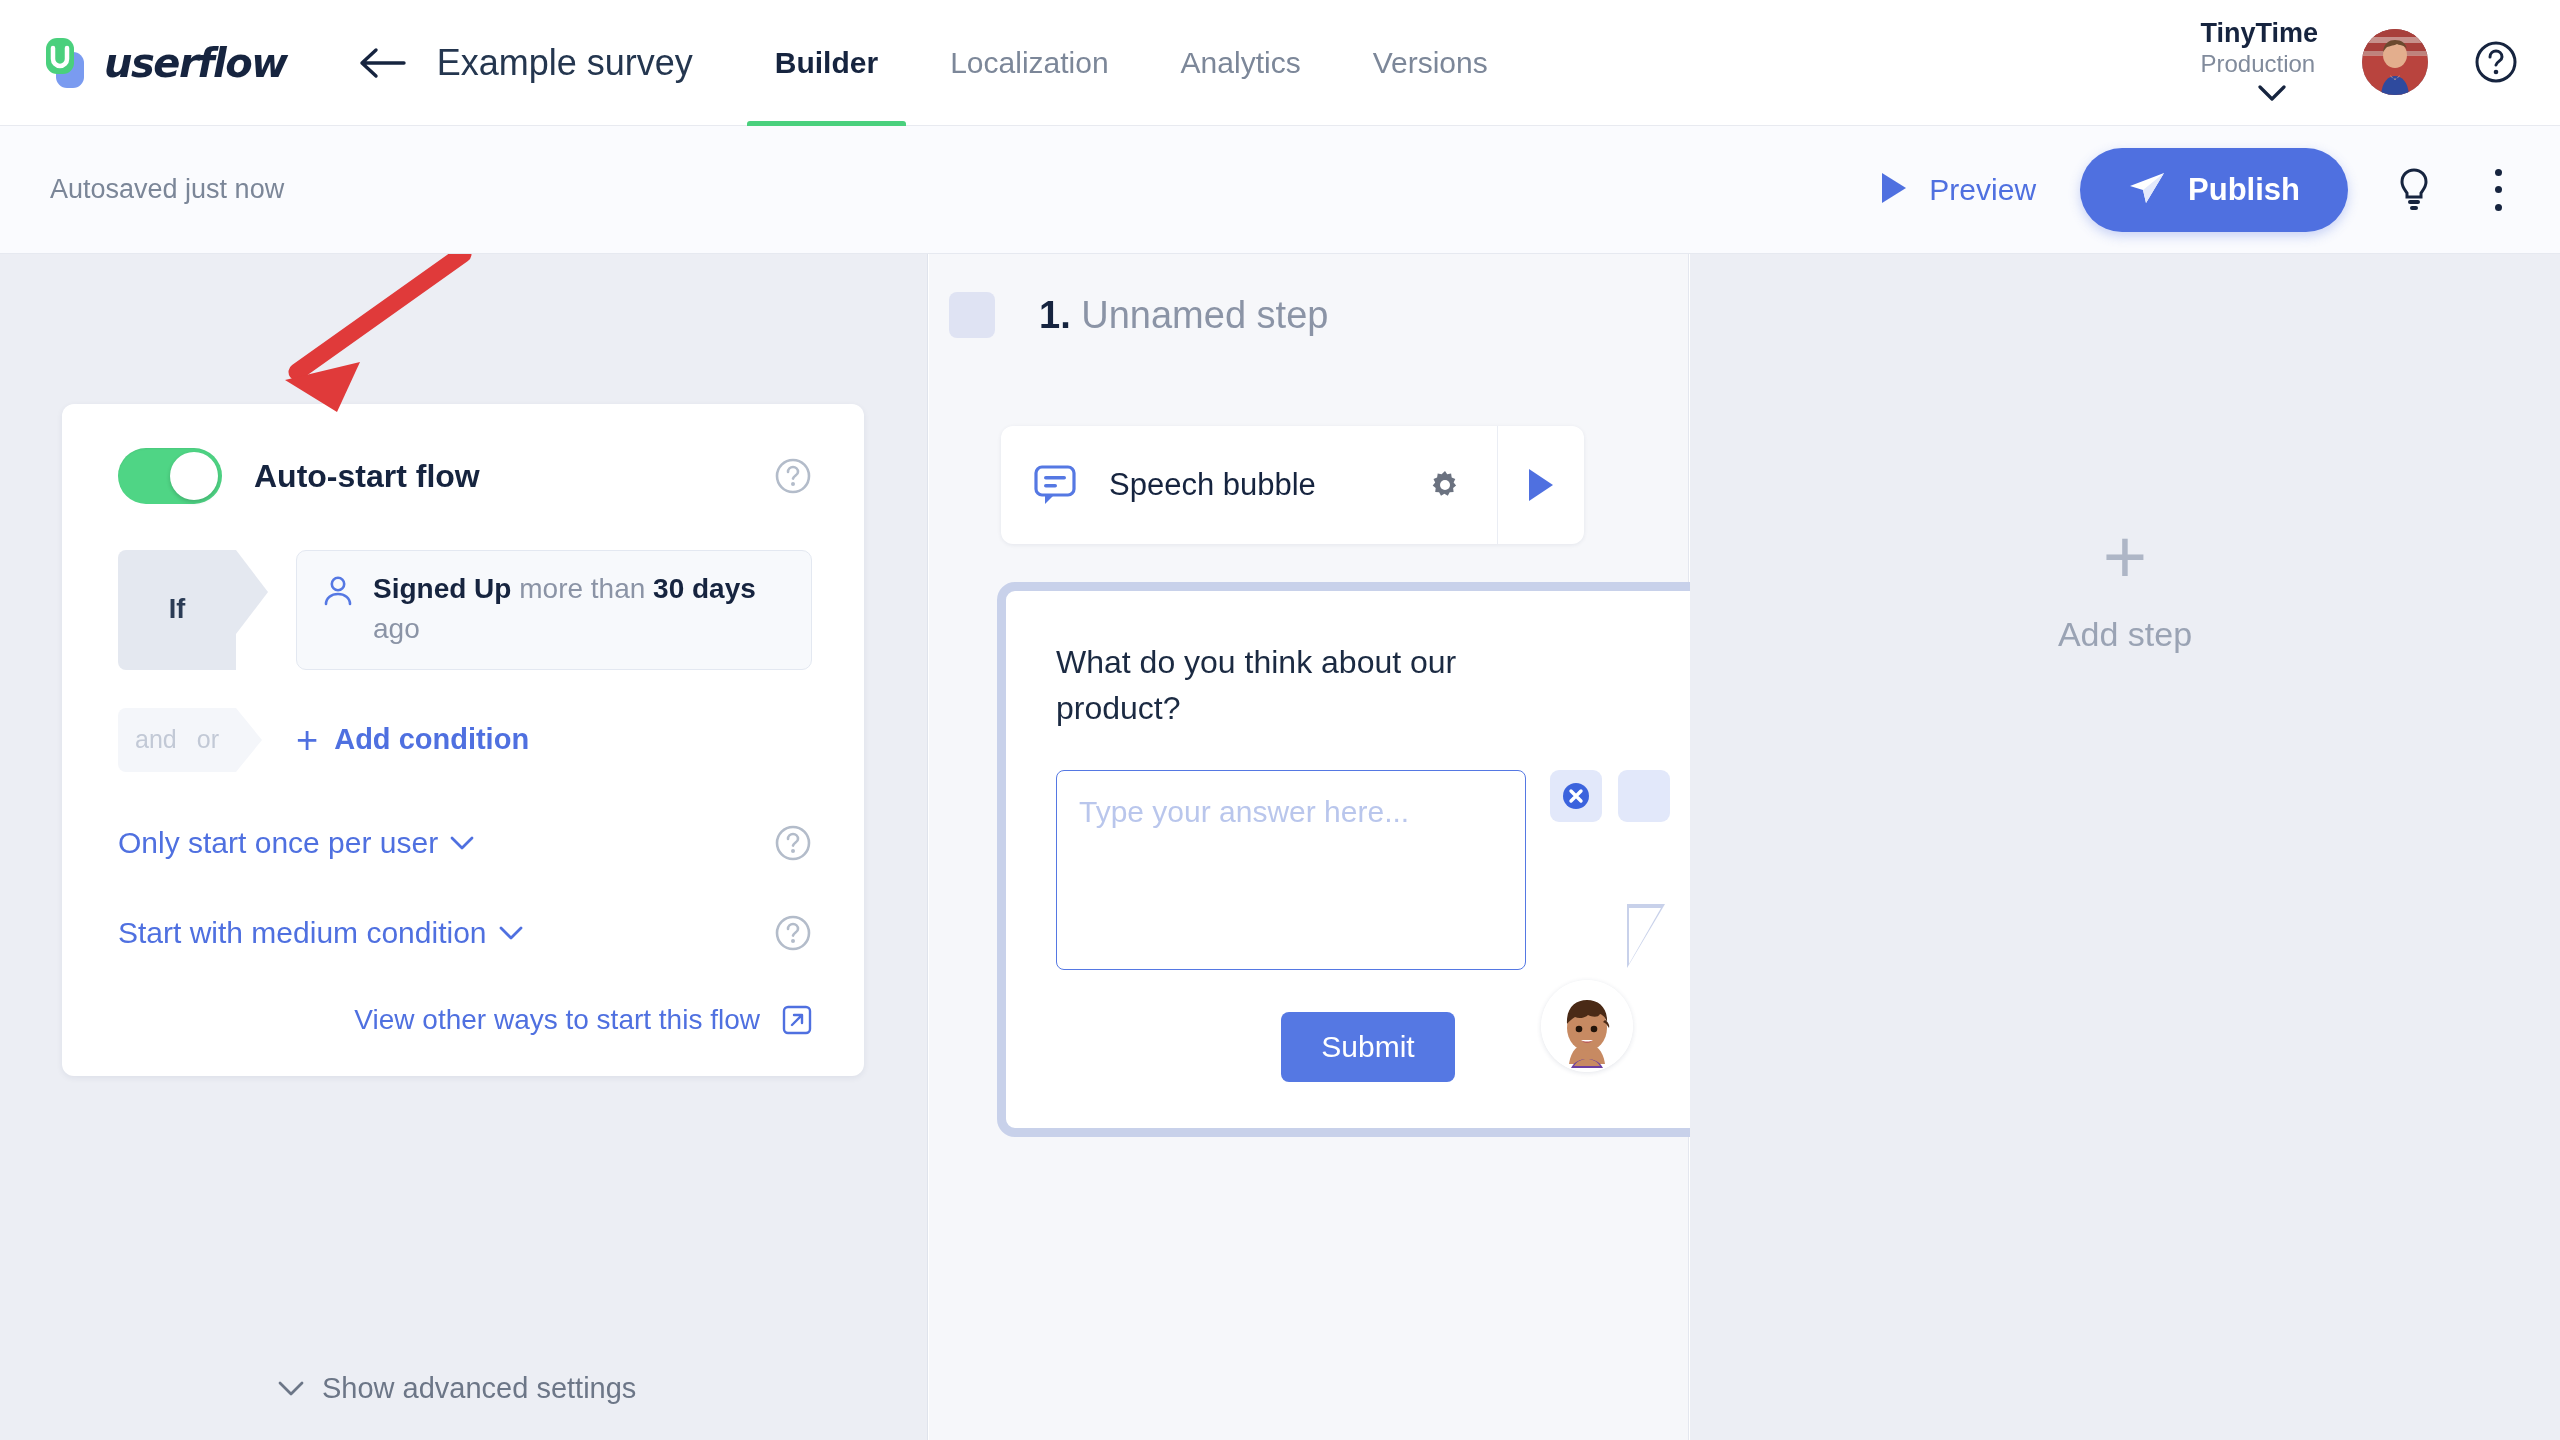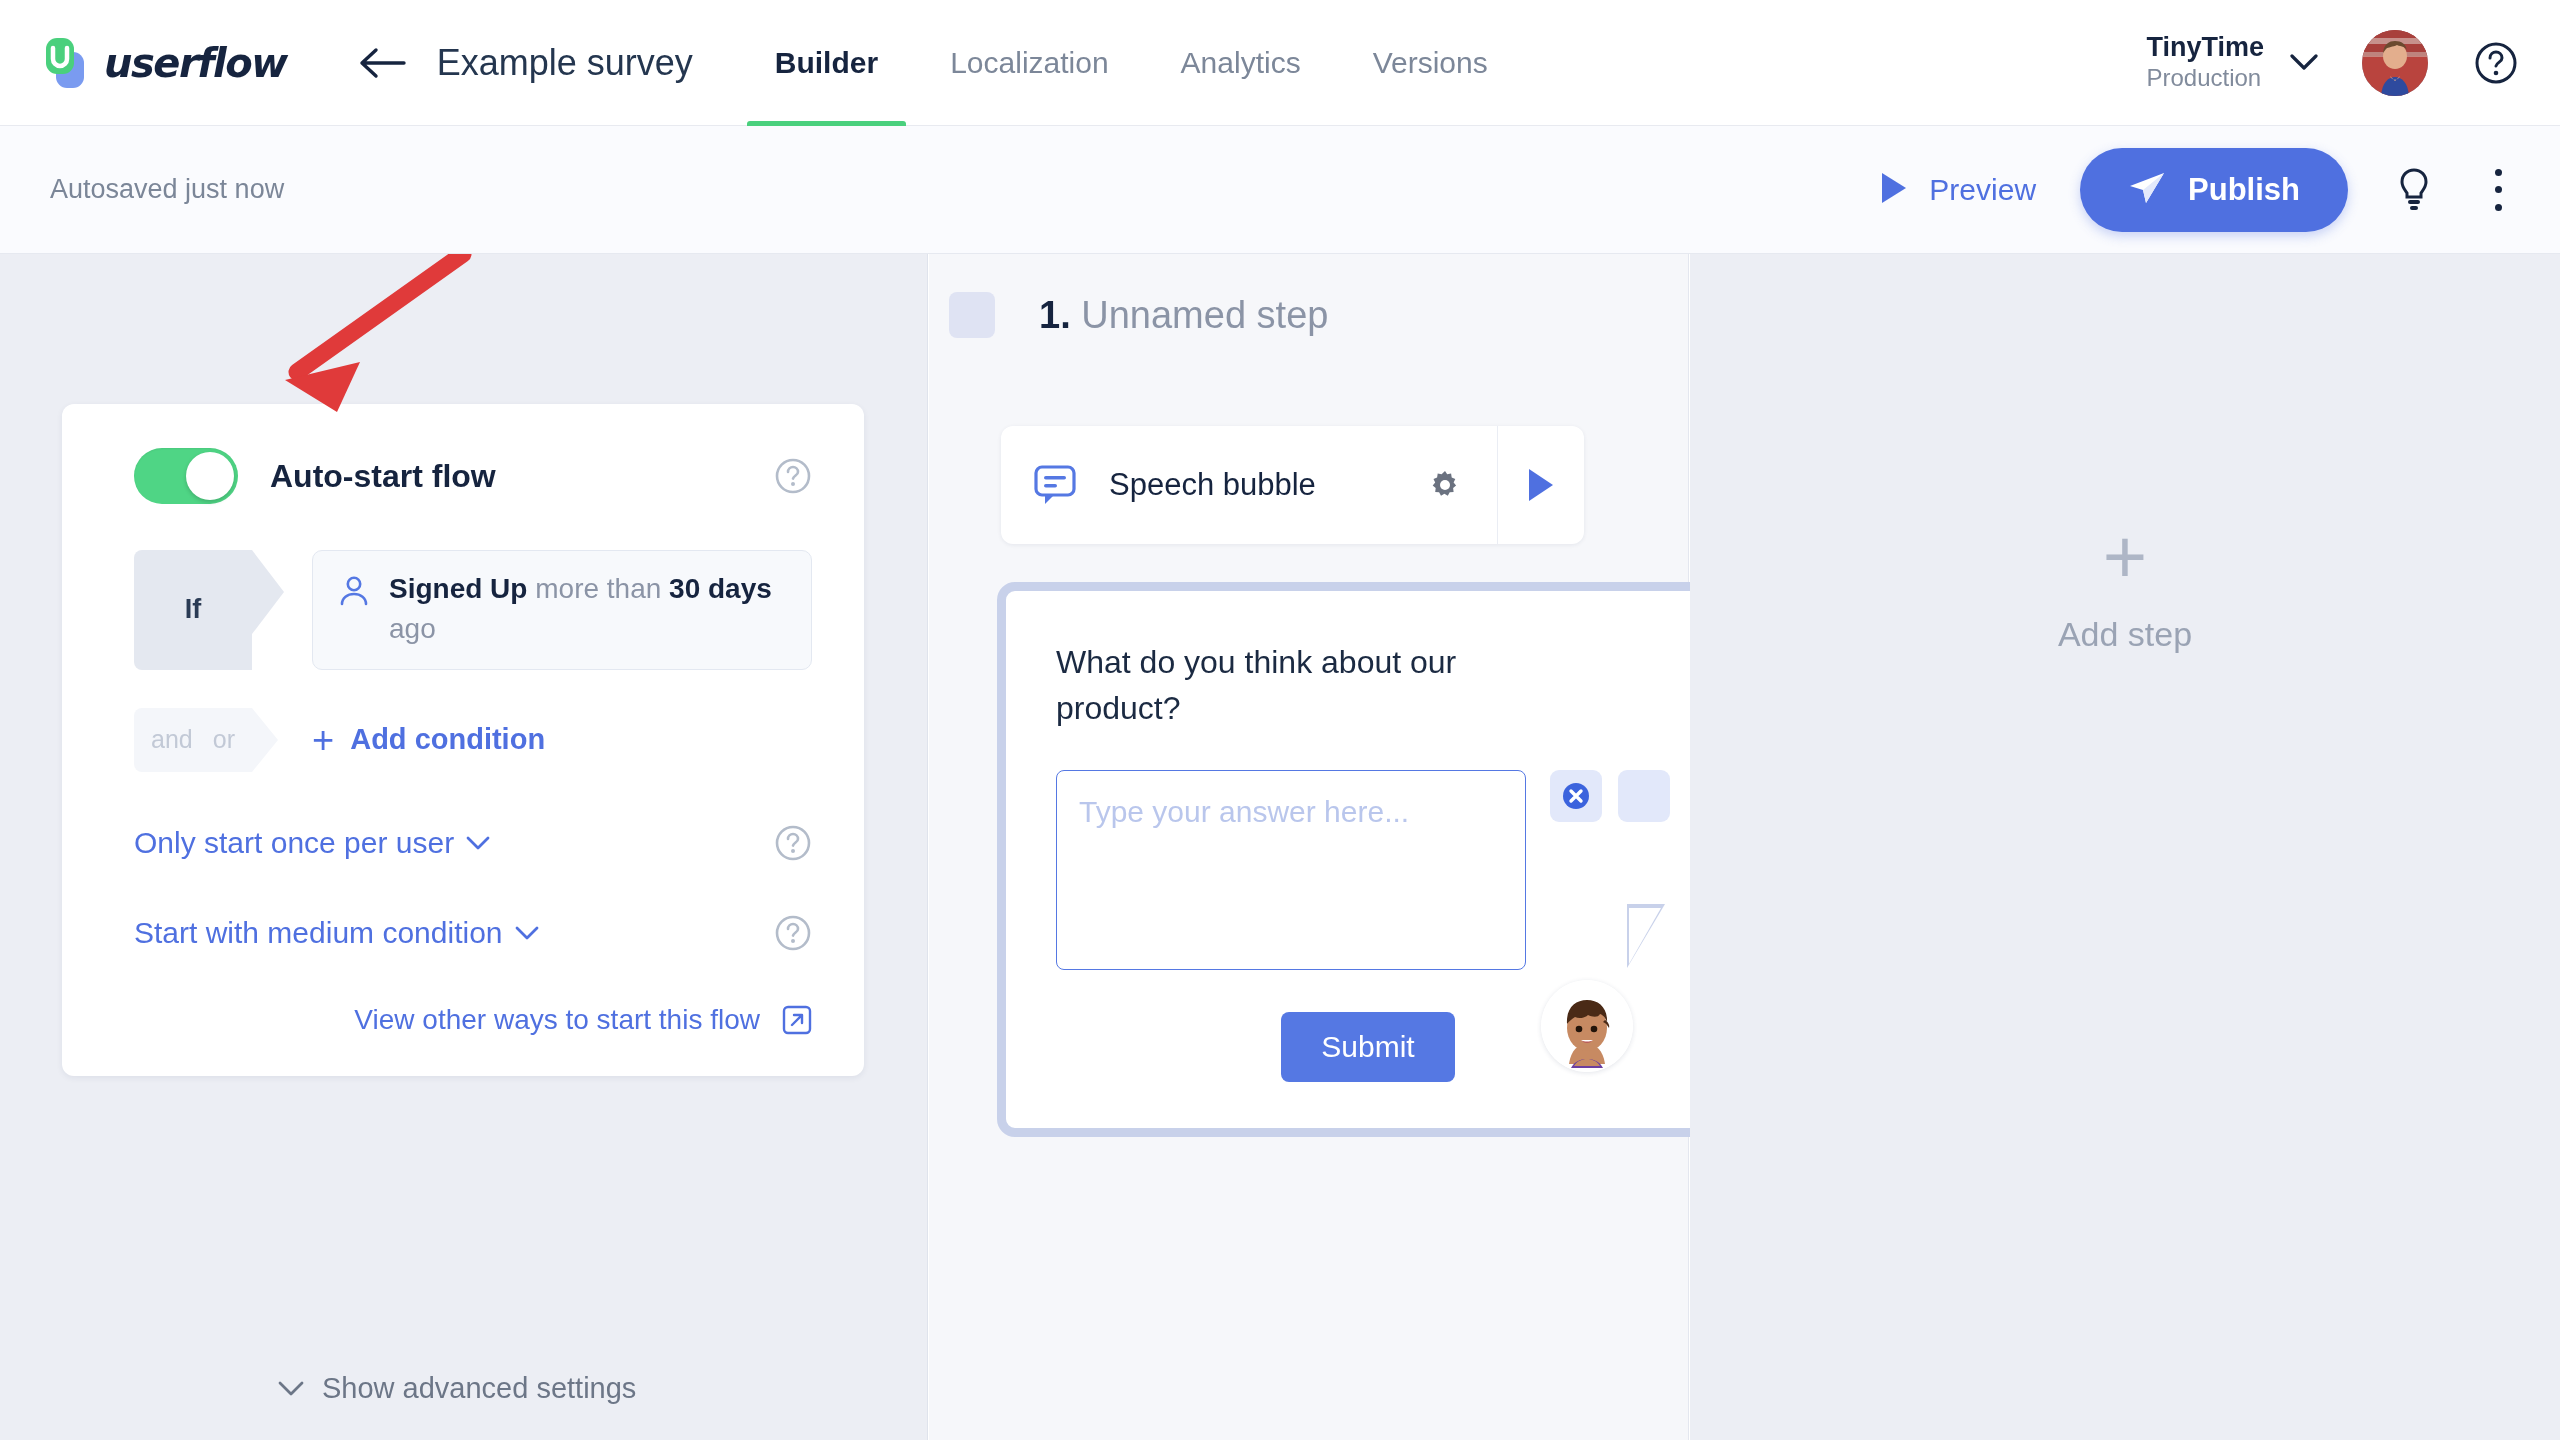--- a/index.html
+++ b/index.html
@@ -63,21 +63,21 @@
   .tab.active::after {
     content: ""; position: absolute;
     left: 8px; right: 8px; bottom: 0; height: 5px;
     background: #4ad07d; border-radius: 3px 3px 0 0;
   }
   .topbar-right {
     margin-left: auto; margin-right: 42px;
     display: flex; align-items: center;
   }
   .account {
-    display: flex; align-items: center; cursor: pointer;
+    display: flex; align-items: center; cursor: pointer; flex-direction: column;
   }
   .account-names { text-align: left; line-height: 1.18; }
   .account-name { font-size: 27px; font-weight: 700; color: #16243f; }
   .account-env { font-size: 24px; color: #818b9c; }
   .chev {
     margin-left: 26px; width: 28px; height: 28px;
     display: flex; align-items: center; justify-content: center;
   }
   .avatar {
     margin-left: 44px;
@@ -157,21 +157,21 @@
     background: #eceef4;
   }
 
   
   .flow-card {
     position: absolute; top: 150px; left: 62px;
     width: 802px;
     background: #ffffff;
     border-radius: 12px;
     box-shadow: 0 2px 6px rgba(25,40,80,0.07);
-    padding: 44px 52px 40px 72px;
+    padding: 44px 52px 40px 56px;
   }
   .toggle-row { display: flex; align-items: center; }
   .toggle {
     width: 104px; height: 56px; border-radius: 30px;
     background: #4fd585; position: relative; flex: none;
     box-shadow: inset 0 1px 2px rgba(0,0,0,0.06);
     cursor: pointer;
   }
   .toggle .knob {
     position: absolute; top: 4px; right: 4px;

